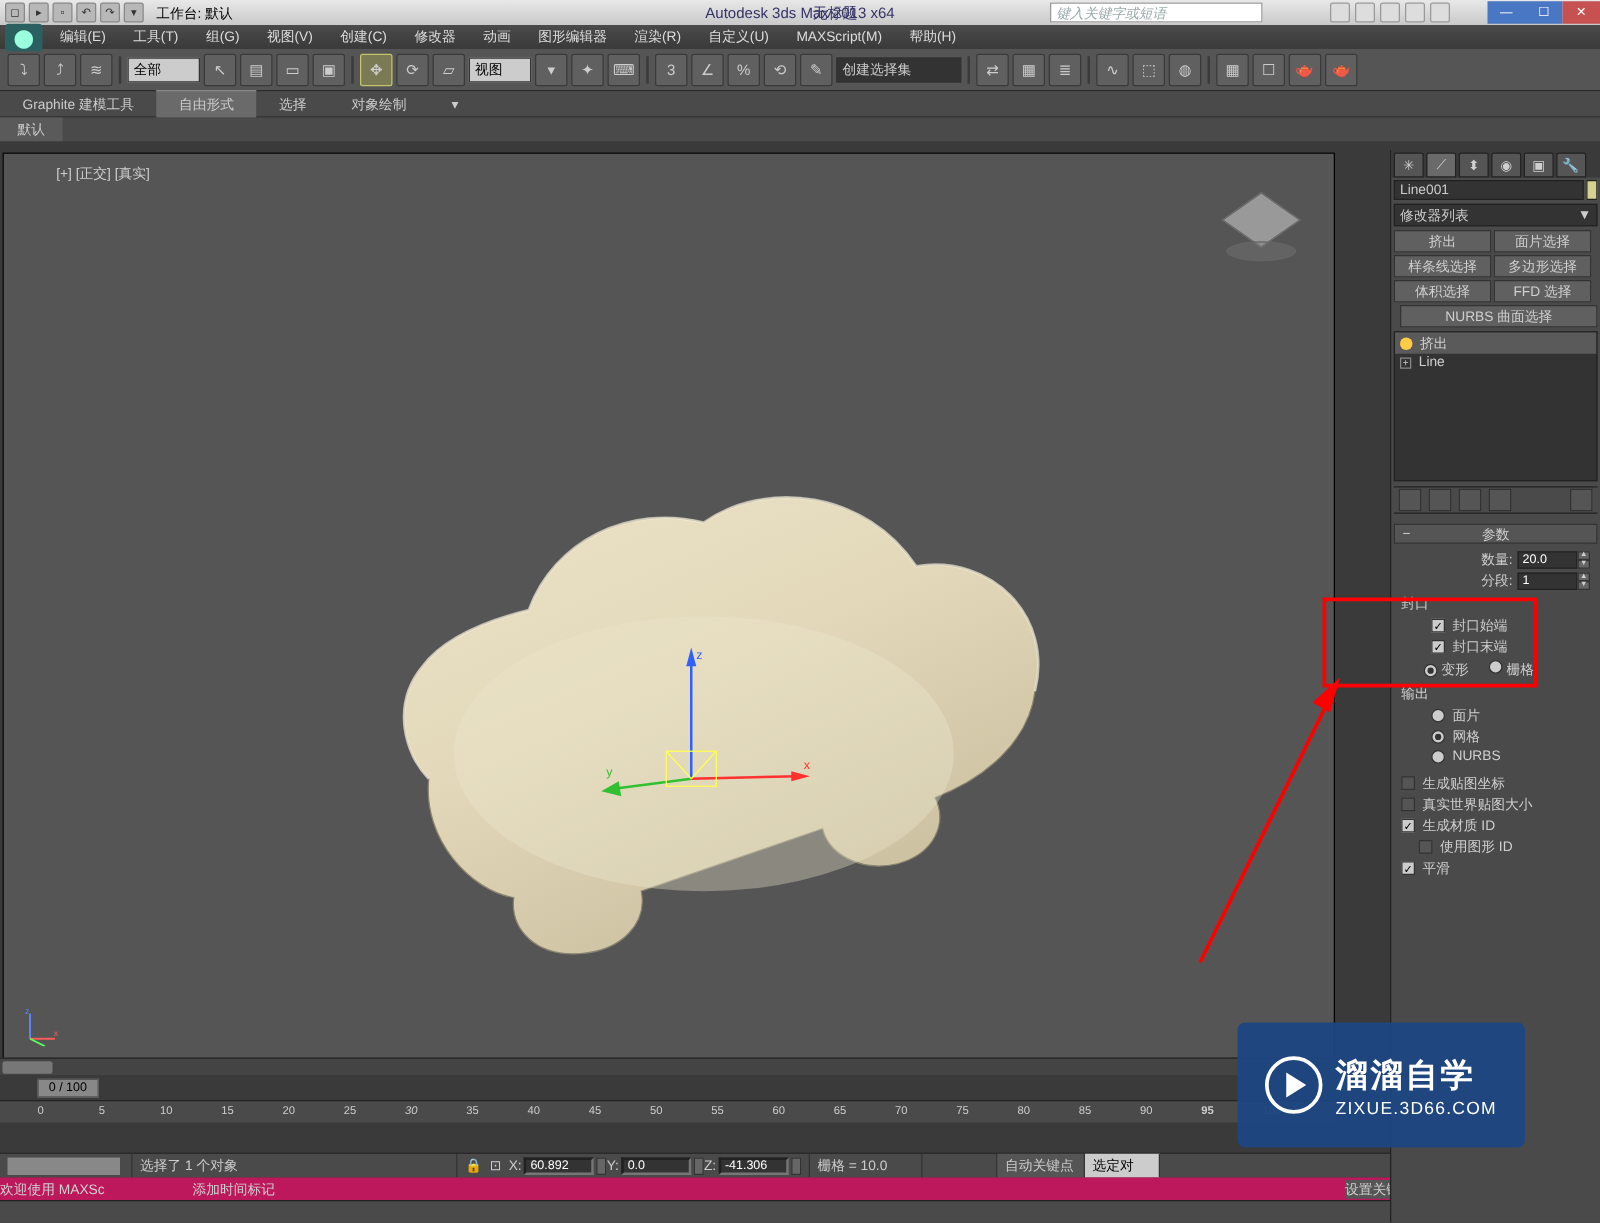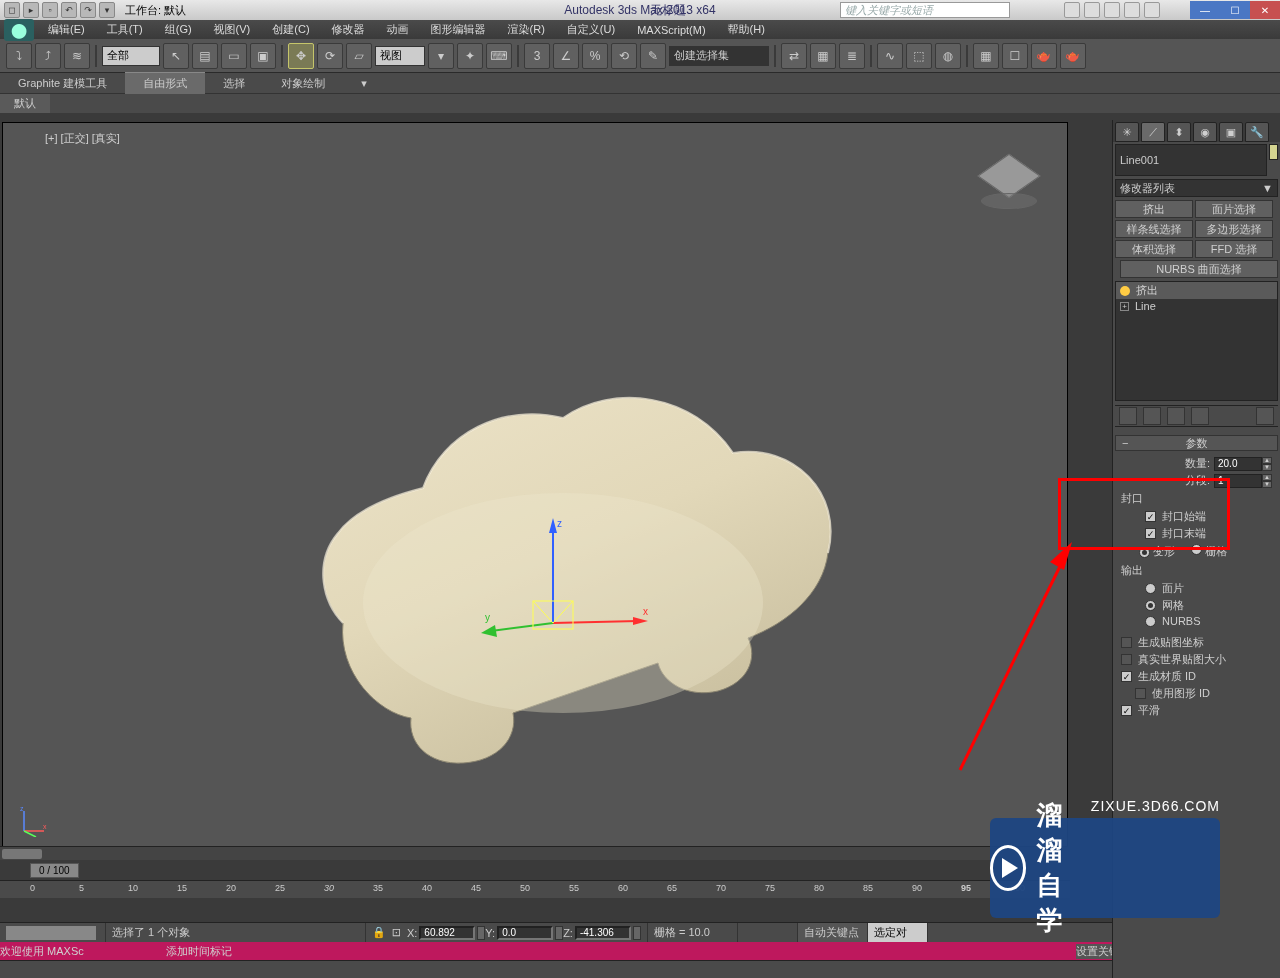--- a/index.html
+++ b/index.html
@@ -52,21 +52,21 @@
 .status .coord { background:#333; color:#fff; padding:1px 3px; margin:0 2px; width:56px; height:14px; font-size:10px; }
 .status .spin { width:8px; height:14px; background:#666; border:1px solid #333; }
 .status2 { position:absolute; bottom:18px; left:0; width:1246px; height:18px; background:#be185d; display:flex; align-items:center; }
 .status3 { position:absolute; bottom:0; left:0; width:1246px; height:18px; background:#4a4a4a; border-top:1px solid #222; display:flex; align-items:center; font-size:10px; }
 .cmd-panel { position:absolute; top:120px; right:0; width:168px; bottom:0; background:#4a4a4a; border-left:1px solid #222; }
 .cmd-tabs { height:22px; display:flex; gap:2px; padding:2px 2px 0; background:#3a3a3a; }
 .cmd-tabs .ct { width:24px; height:20px; background:#555; border:1px solid #222; border-radius:2px 2px 0 0; display:flex; align-items:center; justify-content:center; font-size:11px; }
 .cmd-tabs .ct.active { background:#6a6a6a; }
 .cmd-body { padding:2px; }
 .obj-name { display:flex; gap:2px; margin-bottom:3px; }
-.obj-name input { flex:1; height:32px; background:#333; border:1px solid #222; color:#ccc; font-size:11px; padding:0 4px; }
+.obj-name input { flex:1; height:16px; background:#333; border:1px solid #222; color:#ccc; font-size:11px; padding:0 4px; }
 .obj-name .swatch { width:16px; height:16px; background:#d4d490; border:1px solid #222; }
 .mod-dd { width:100%; height:18px; background:#333; border:1px solid #222; color:#ccc; font-size:11px; display:flex; align-items:center; padding:0 4px; justify-content:space-between; margin-bottom:3px; }
 .mod-btns { display:flex; flex-wrap:wrap; gap:2px; margin-bottom:3px; }
 .mod-btns .mb { width:78px; height:18px; background:#606060; border:1px solid #333; font-size:11px; display:flex; align-items:center; justify-content:center; color:#cfcfcf; }
 .mod-btns .wb { width:160px; }
 .mod-stack { height:120px; background:#333; border:1px solid #222; margin-bottom:4px; }
 .mod-stack .row { display:flex; align-items:center; padding:1px 4px; font-size:11px; gap:6px; }
 .mod-stack .row.sel { background:#5a5a5a; }
 .mod-stack .bulb { width:10px; height:10px; border-radius:50%; background:#ffcc44; }
 .mod-stack .plus { width:9px; height:9px; border:1px solid #888; font-size:8px; line-height:7px; text-align:center; }
@@ -85,21 +85,21 @@
 .chk { width:11px; height:11px; background:#ccc; border:1px solid #333; display:flex; align-items:center; justify-content:center; font-size:9px; color:#000; }
 .rad-row { display:flex; align-items:center; gap:16px; padding:2px 6px 2px 24px; font-size:11px; }
 .rad { width:11px; height:11px; border-radius:50%; background:#ccc; border:1px solid #333; display:inline-flex; align-items:center; justify-content:center; }
 .rad.on::after { content:""; width:5px; height:5px; border-radius:50%; background:#333; }
 .chk2 { display:flex; align-items:center; gap:6px; padding:1px 6px; font-size:11px; }
 .redbox { position:absolute; border:3px solid #ff0000; pointer-events:none; z-index:50; }
 .redarrow { position:absolute; z-index:50; pointer-events:none; }
 .watermark { position:absolute; right:60px; bottom:60px; width:230px; height:100px; background:rgba(30,70,130,0.95); border-radius:6px; display:flex; align-items:center; justify-content:center; gap:10px; z-index:60; }
 .watermark .play { width:46px; height:46px; border:3px solid #fff; border-radius:50%; display:flex; align-items:center; justify-content:center; }
 .watermark .play::after { content:""; border-left:16px solid #fff; border-top:10px solid transparent; border-bottom:10px solid transparent; margin-left:4px; }
-.watermark .txt { color:#fff; display:flex; flex-direction:row; align-items:flex-start; }
+.watermark .txt { color:#fff; display:flex; flex-direction:column; align-items:flex-start; }
 .watermark .big { font-size:26px; font-weight:bold; letter-spacing:2px; }
 .watermark .sm { font-size:14px; letter-spacing:1px; }
 .playctrl { position:absolute; right:8px; bottom:20px; display:flex; gap:2px; }
 .playctrl .pb { width:20px; height:18px; background:#555; border:1px solid #333; }
 </style>
 </head>
 <body>
 
 <div class="titlebar">
   <div class="qat">
@@ -298,21 +298,21 @@
     Y:<input class="coord" value="0.0" style=""><div class="spin"></div>
     Z:<input class="coord" value="-41.306" style=""><div class="spin"></div>
   </div>
   <div class="cell" style="width:90px">栅格 = 10.0</div>
   <div class="cell" style="width:60px"></div>
   <div class="cell" style="width:70px;background:#555">自动关键点</div>
   <div class="cell" style="width:60px;background:#ccc;color:#000">选定对</div>
 </div>
 <div class="status2">
   <div class="cell" style="width:106px">欢迎使用  MAXSc</div>
-  <div class="cell" style="width:120px;margin-left:60px">添加时间标记</div>
+  <div class="cell" style="width:120px;margin-left:48px">添加时间标记</div>
   <div style="flex:1"></div>
   <div class="cell" style="width:70px;background:#555">设置关键点</div>
   <div class="cell" style="width:100px">关键点过滤器...</div>
 </div>
 <div class="status3"></div>
 <div class="playctrl">
   <div class="pb"></div>
   <div class="pb"></div>
   <div class="pb"></div>
   <div class="pb"></div>

